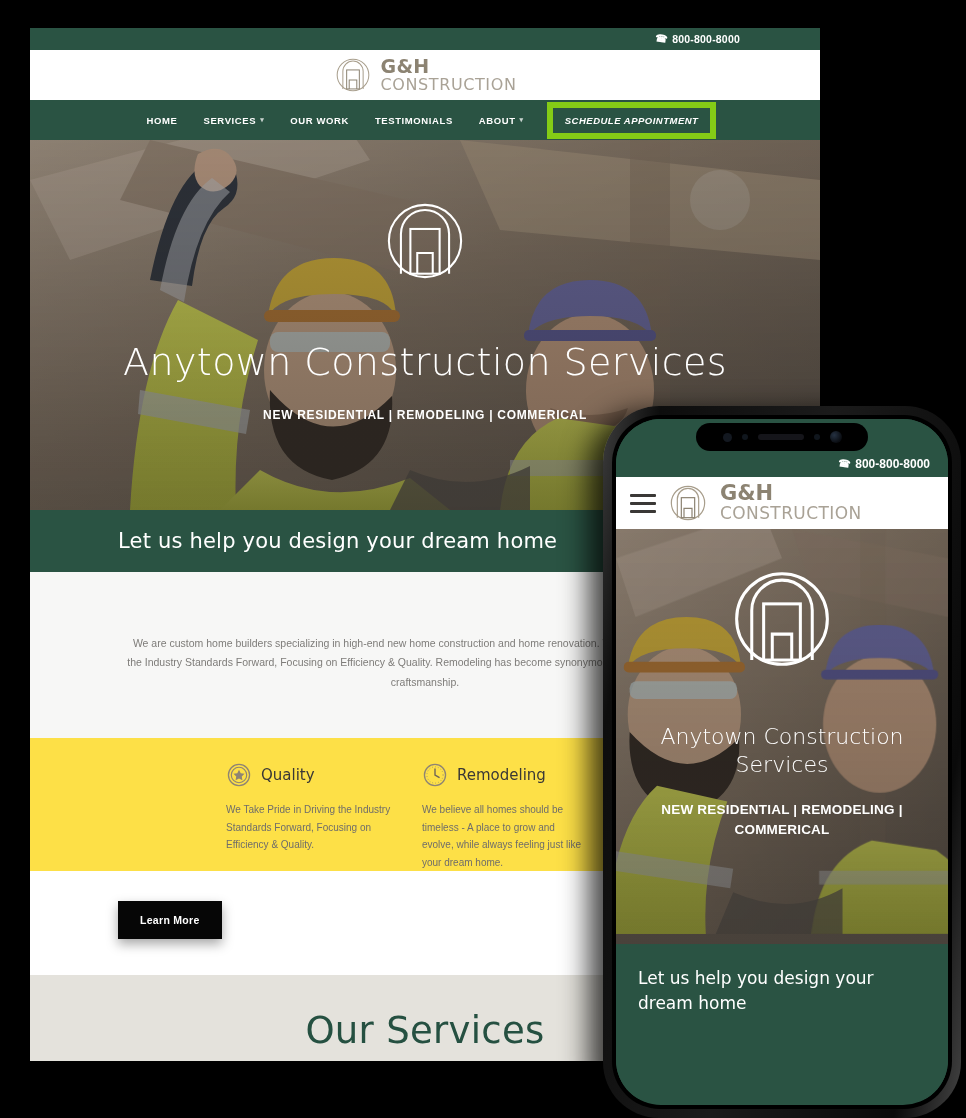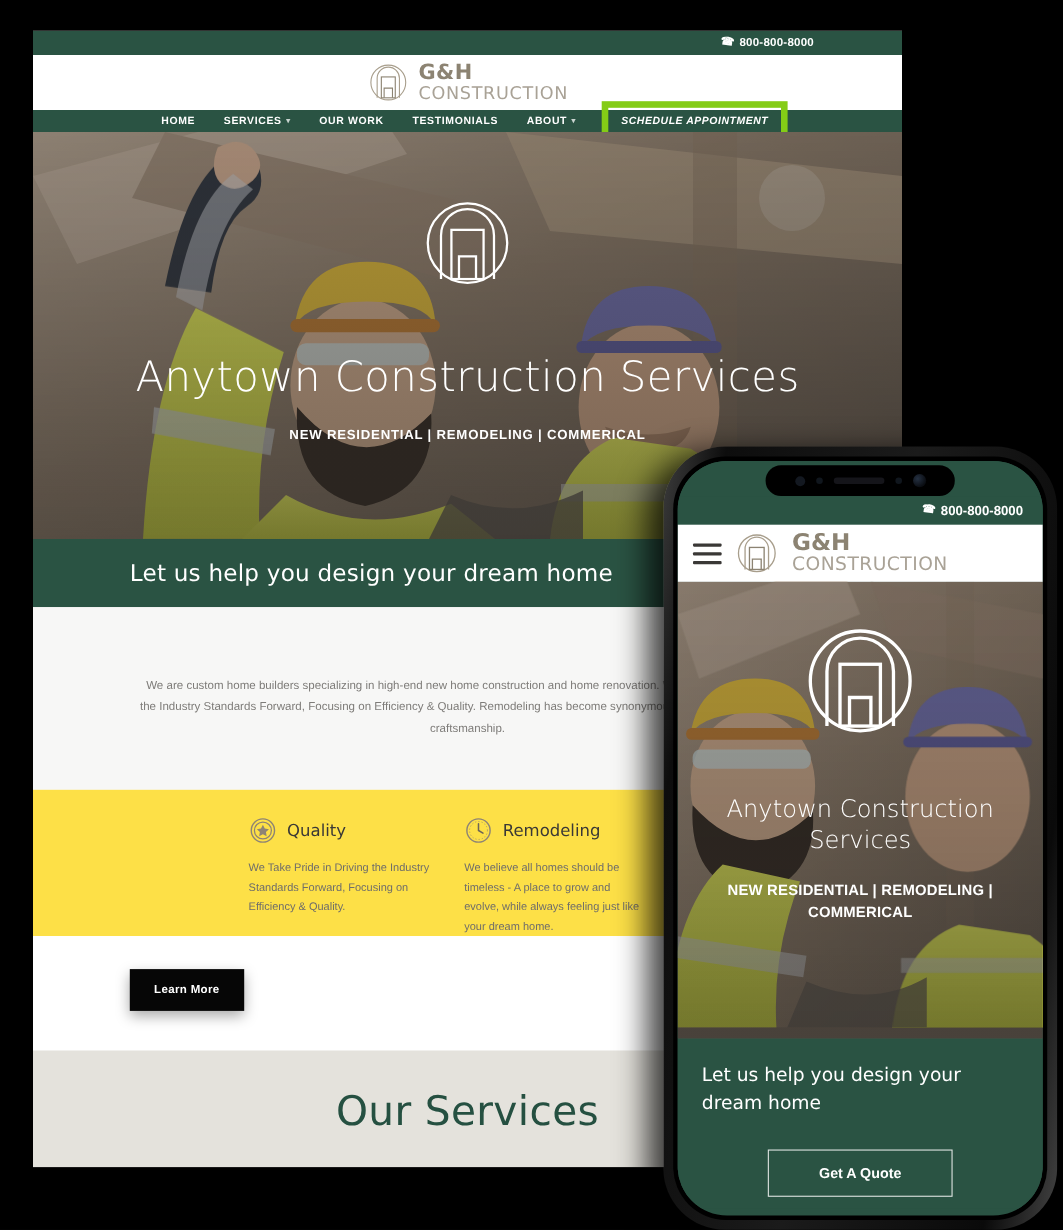--- a/index.html
+++ b/index.html
@@ -41,21 +41,21 @@
     font-family: "DejaVu Sans", sans-serif;
     font-size: 19px; font-weight: 700; color: #8c8372; letter-spacing: .3px;
   }
   .logo-line2 {
     font-family: "DejaVu Sans", sans-serif;
     font-size: 16px; font-weight: 400; color: #a9a296; letter-spacing: .6px;
     margin-top: 1px;
   }
 
   .navbar {
-    height: 20px; background: #2a5343;
+    height: 40px; background: #2a5343;
     display: flex; align-items: center; justify-content: center; gap: 0;
   }
   .nav-item {
     color: #ffffff; font-size: 9.5px; font-weight: 700; letter-spacing: .6px;
     padding: 0 13px; display: flex; align-items: center; gap: 4px;
     cursor: pointer; white-space: nowrap;
   }
   .caret { font-size: 7px; opacity: .75; }
   .nav-cta {
     margin-left: 10px;
@@ -470,20 +470,19 @@
               <rect x="33" y="36" width="34" height="52" fill="none" stroke="#ffffff" stroke-width="2.8"></rect>
               <path d="M41 88 L41 64 L59 64 L59 88" fill="none" stroke="#ffffff" stroke-width="2.8"></path>
             </svg>
             <div class="p-hero-title">Anytown Construction Services</div>
             <div class="p-hero-sub">NEW RESIDENTIAL | REMODELING | COMMERICAL</div>
           </div>
         </div>
 
         <div class="p-green">
           <div class="p-green-text">Let us help you design your dream home</div>
-          <div class="p-quote">Get A Quote</div>
         </div>
 
       </div>
     </div>
   </div>
 
 </div>
 
 </body></html>

